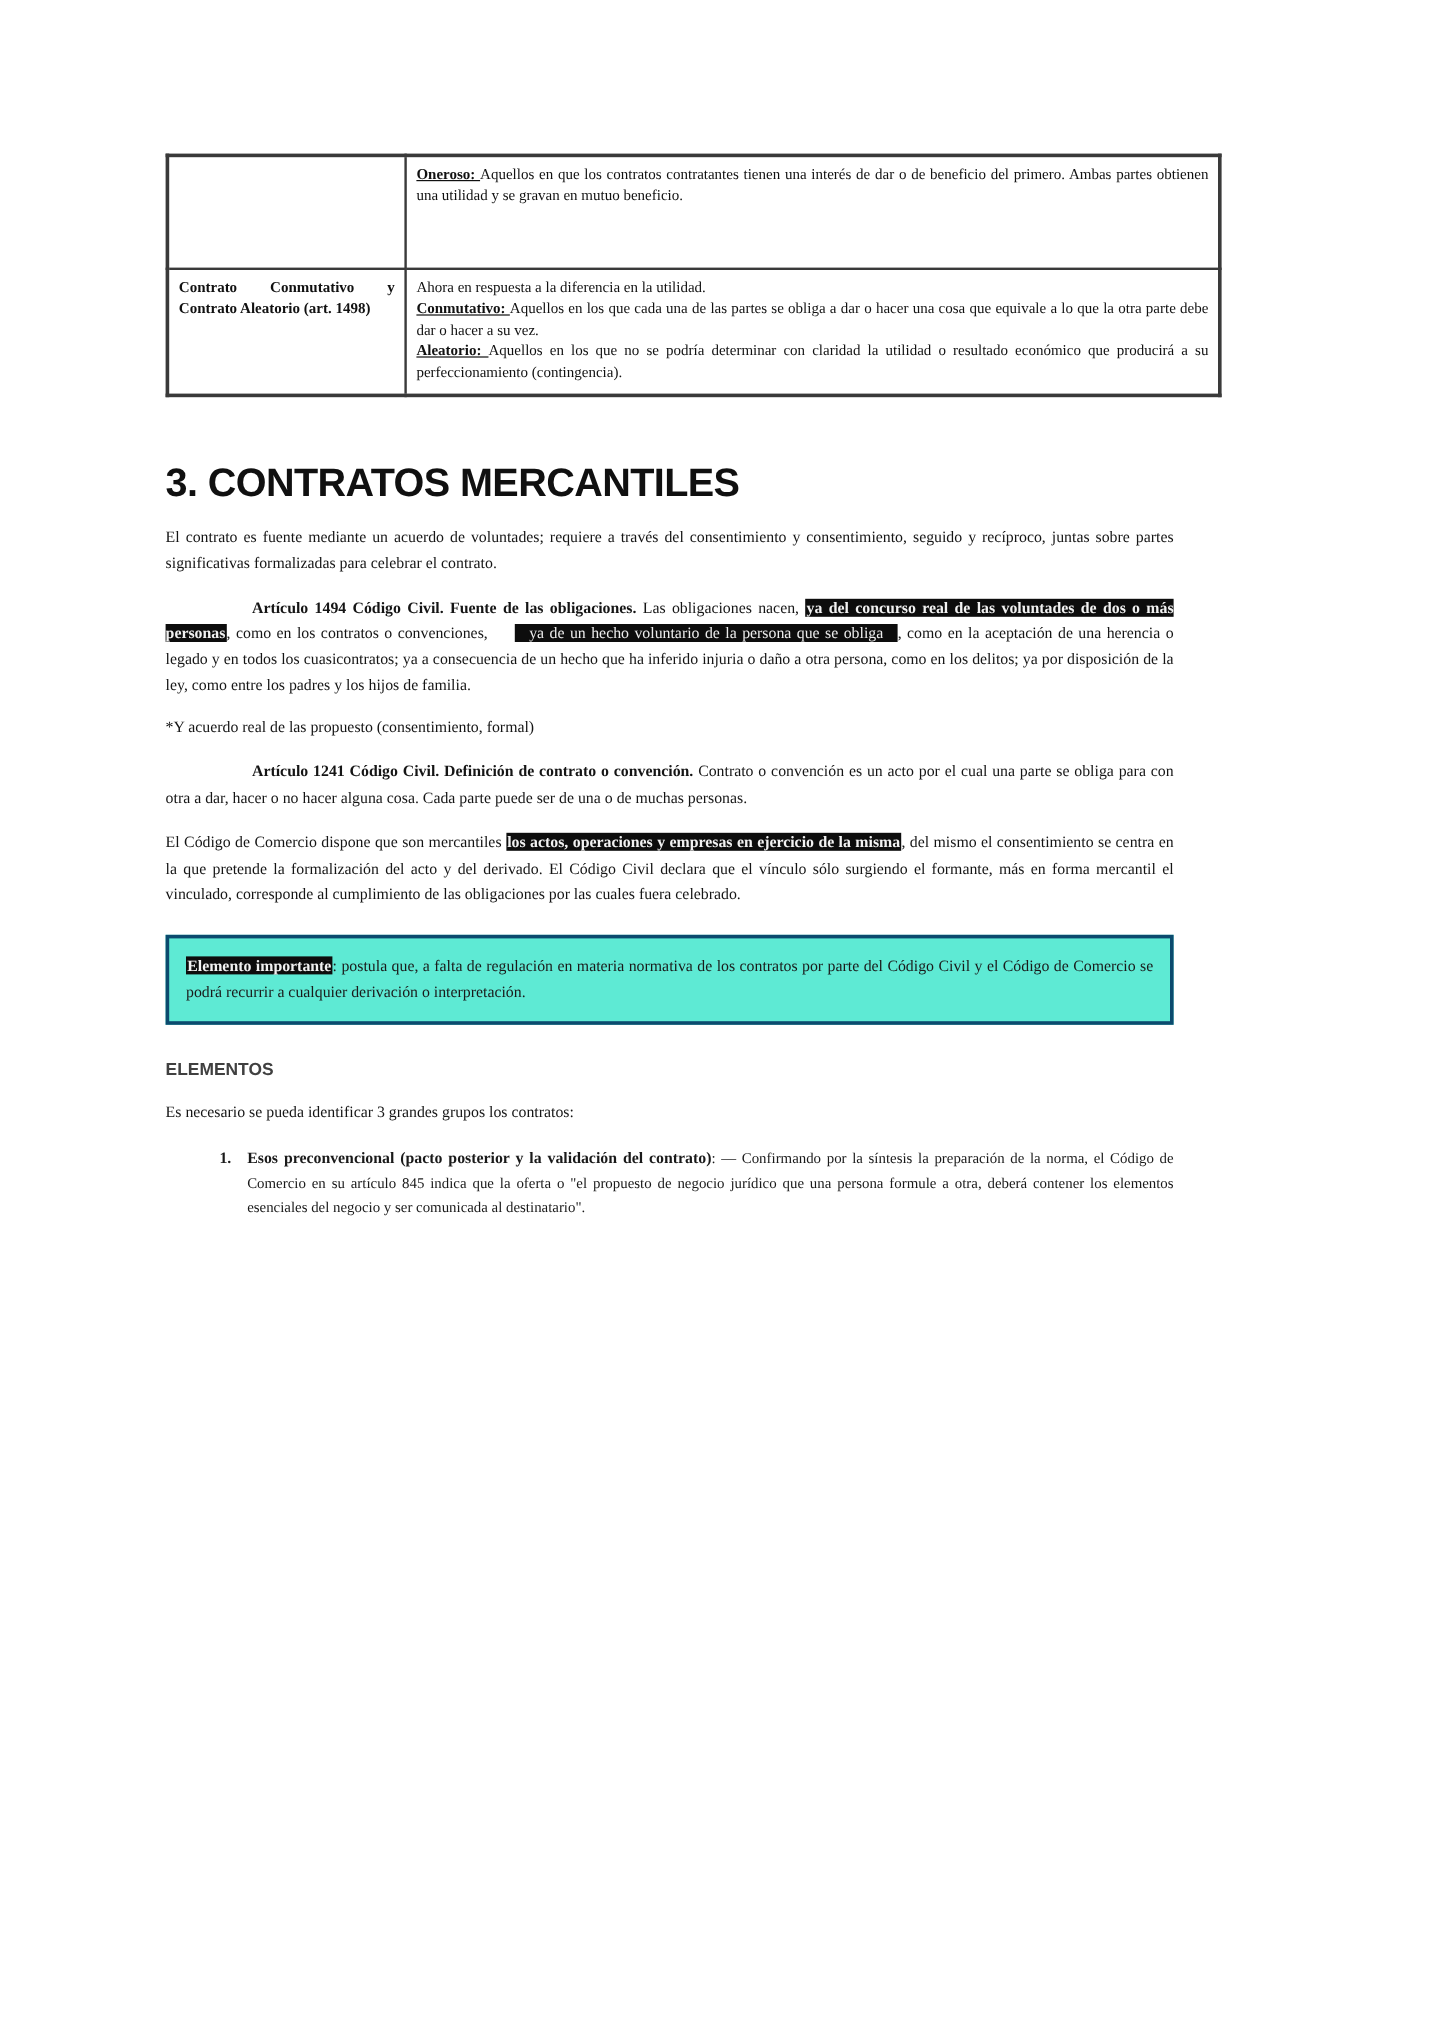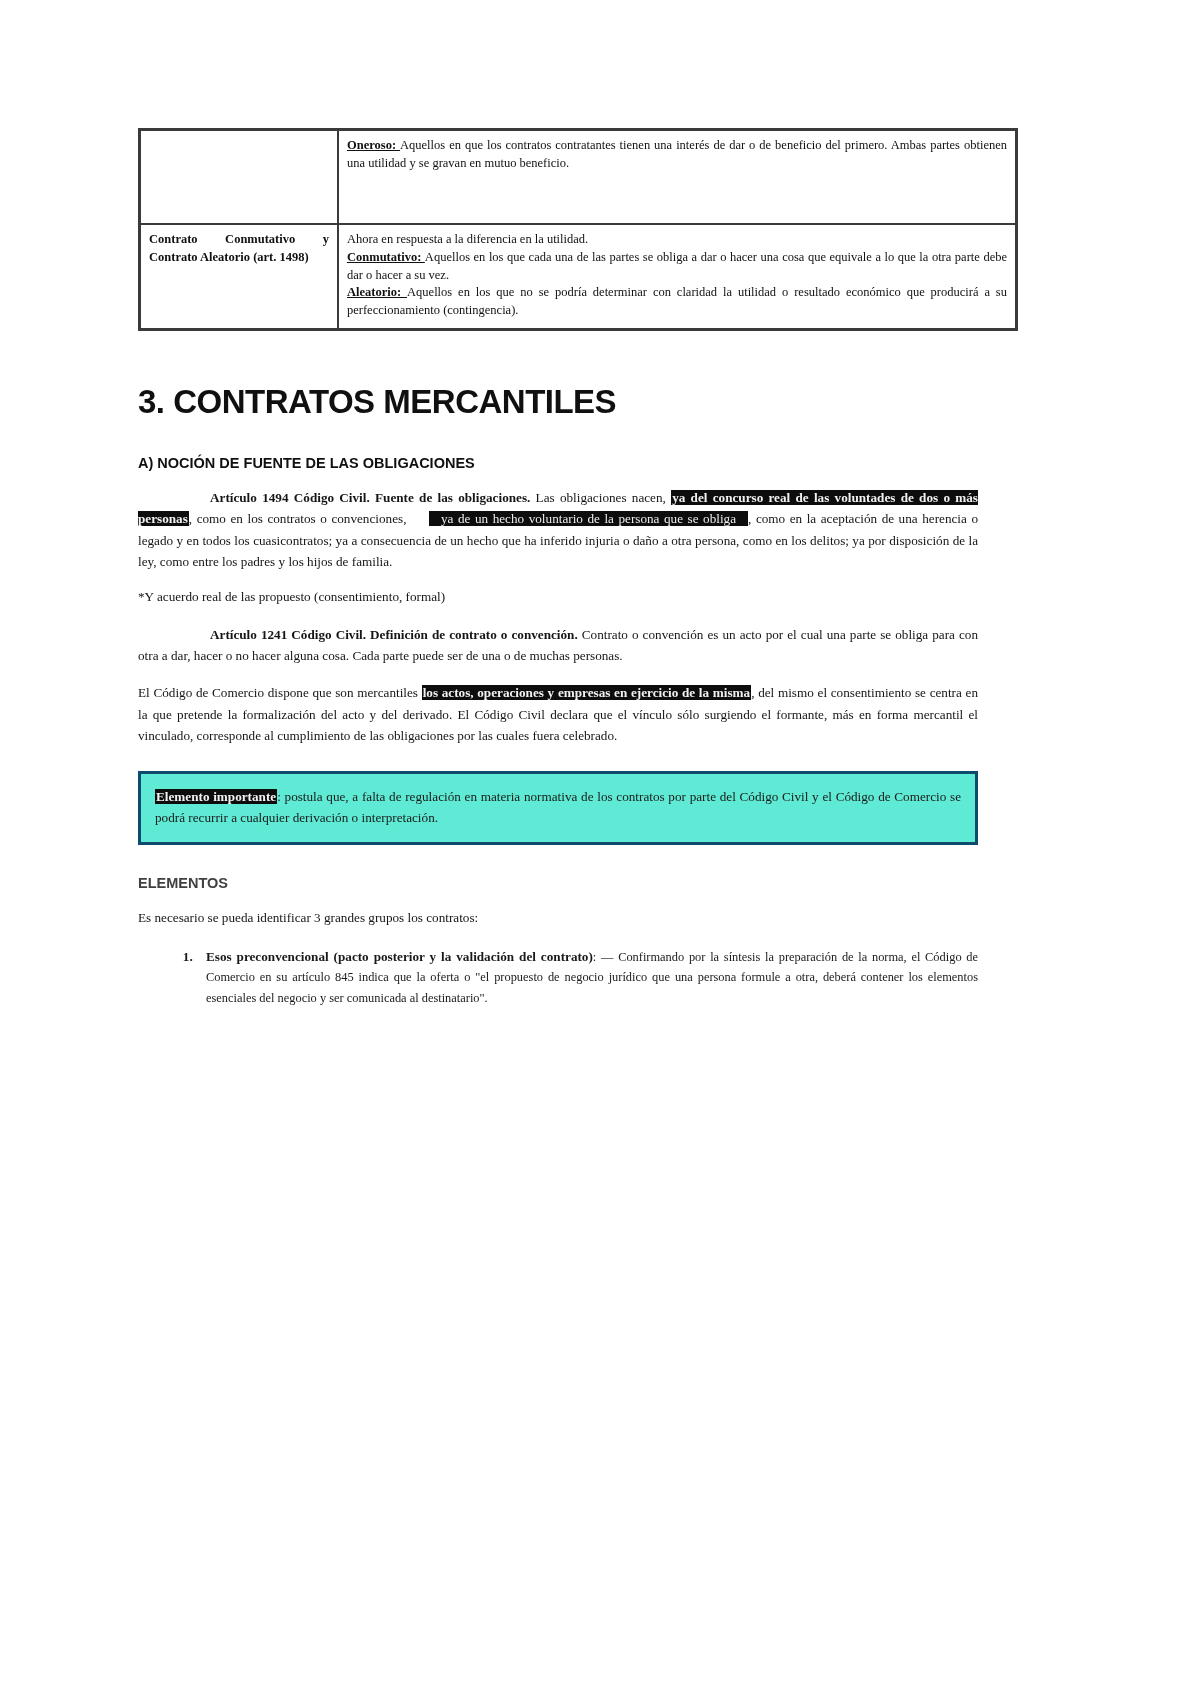--- a/index.html
+++ b/index.html
@@ -156,22 +156,22 @@
           <td class="col-right">
             <span>Ahora en respuesta a la diferencia en la utilidad.</span><br>
             <span class="term hl-under">Conmutativo: </span><span>Aquellos en los que cada una de las partes se obliga a dar o hacer una cosa que equivale a lo que la otra parte debe dar o hacer a su vez.</span><br>
             <span class="term hl-under">Aleatorio: </span><span>Aquellos en los que no se podría determinar con claridad la utilidad o resultado económico que producirá a su perfeccionamiento (contingencia).</span>
           </td>
         </tr>
       </tbody>
     </table>
 
     <h1 class="doc-h1">3. CONTRATOS MERCANTILES</h1>
-    <h3 class="doc-h3">A) NOCIÓN DE FUENTE DE LAS OBLIGACIONES</h3>
-
+
+    <p class="body">El contrato es fuente mediante un acuerdo de voluntades; requiere a través del consentimiento y consentimiento, seguido y recíproco, juntas sobre partes significativas formalizadas para celebrar el contrato.</p>
 
     <p class="body indent">
       <span class="bold">Artículo 1494 Código Civil. Fuente de las obligaciones. </span><span>Las obligaciones nacen, </span><span class="hl-black">ya del concurso real de las voluntades de dos o más personas</span><span>, como en los contratos o convenciones, </span><span class="hl-black-plain">ya de un hecho voluntario de la persona que se obliga</span><span>, como en la aceptación de una herencia o legado y en todos los cuasicontratos; ya a consecuencia de un hecho que ha inferido injuria o daño a otra persona, como en los delitos; ya por disposición de la ley, como entre los padres y los hijos de familia.</span>
     </p>
 
     <p class="body tight">*Y acuerdo real de las propuesto (consentimiento, formal)</p>
 
     <p class="body indent">
       <span class="bold">Artículo 1241 Código Civil. Definición de contrato o convención. </span><span>Contrato o convención es un acto por el cual una parte se obliga para con otra a dar, hacer o no hacer alguna cosa. Cada parte puede ser de una o de muchas personas.</span>
     </p>

